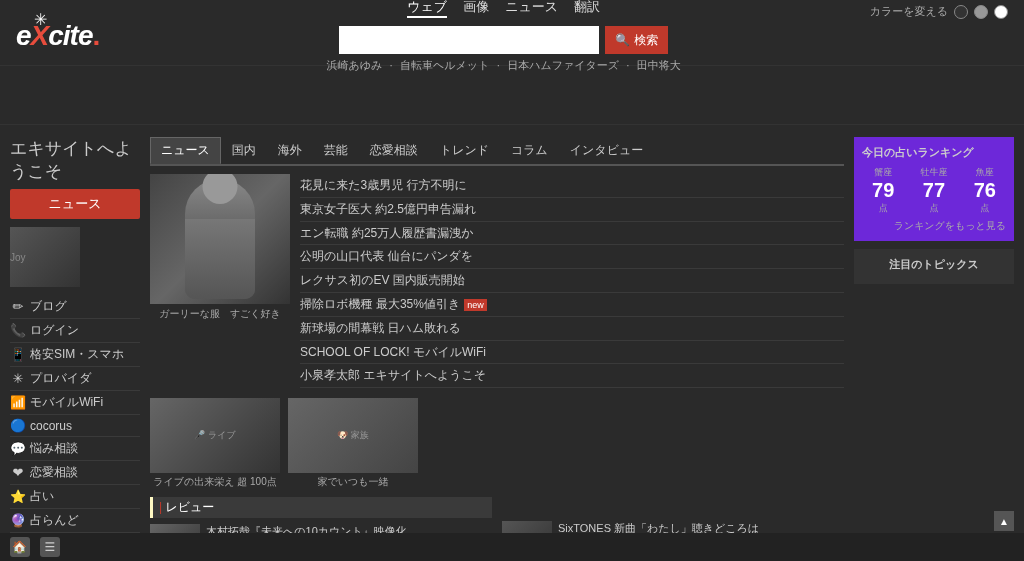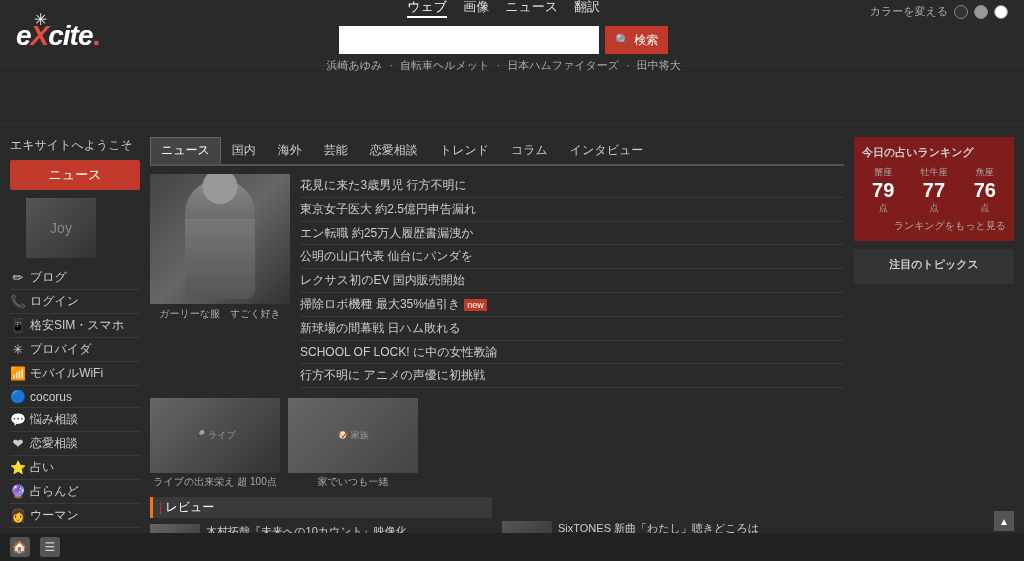--- a/index.html
+++ b/index.html
@@ -120,21 +120,21 @@
       gap: 10px;
       margin-top: 4px;
     }
 
     
     #sidebar {
       width: 130px;
       flex-shrink: 0;
     }
     #sidebar-title {
-      font-size: 12px;
+      font-size: 17px;
       color: #ccc;
       margin-bottom: 6px;
     }
     #login-btn {
       background: #c0392b;
       color: #fff;
       border: none;
       width: 100%;
       padding: 6px 0;
       font-size: 13px;
@@ -273,21 +273,21 @@
     }
     .rb-column {
       flex: 1;
     }
     .rb-title {
       font-size: 12px;
       color: #fff;
       padding: 2px 6px;
       margin-bottom: 6px;
       background: #3a3a3a;
-      border-left: 3px solid #f97316;
+      border-left: 3px solid #fef9c3;
     }
     .rb-item {
       display: flex;
       gap: 6px;
       margin-bottom: 6px;
       align-items: flex-start;
     }
     .rb-thumb {
       width: 50px;
       height: 40px;
@@ -300,21 +300,21 @@
       line-height: 1.4;
       cursor: pointer;
     }
 
     
     #right-sidebar {
       width: 160px;
       flex-shrink: 0;
     }
     .fortune-box {
-      background: #7f1d1d;
+      background: #6d28d9;
       padding: 8px;
       margin-bottom: 8px;
     }
     .fortune-title {
       font-size: 11px;
       color: #ccc;
       margin-bottom: 6px;
       font-weight: bold;
     }
     .fortune-scores {
@@ -443,21 +443,21 @@
     <div style="width:100px;"></div>
   </div>
 
   <div style="background:#2a2a2a; height:60px; border-top:1px solid #333; border-bottom:1px solid #333;"></div>
 
   <div id="main-layout">
 
     <div id="sidebar">
       <div id="sidebar-title">エキサイトへようこそ</div>
       <button id="login-btn">ニュース</button>
-      <div id="sidebar-avatar" style="background:linear-gradient(135deg,#555,#333); display:flex; align-items:center; justify-content:center; font-size:14px; color:#888;margin-left:16px;">
+      <div id="sidebar-avatar" style="background:linear-gradient(135deg,#555,#333); display:flex; align-items:center; font-size:10px; color:#888;">
         <span>Joy</span>
       </div>
       <div id="sidebar-items">
         <div class="sidebar-item">
           <span class="sidebar-icon">✏</span>
           <span>ブログ</span>
         </div>
         <div class="sidebar-item">
           <span class="sidebar-icon">📞</span>
           <span>ログイン</span>
@@ -538,22 +538,22 @@
         <div id="news-headlines">
           <div class="headline-item">花見に来た3歳男児 行方不明に</div>
           <div class="headline-item">東京女子医大 約2.5億円申告漏れ</div>
           <div class="headline-item">エン転職 約25万人履歴書漏洩か</div>
           <div class="headline-item">公明の山口代表 仙台にパンダを</div>
           <div class="headline-item">レクサス初のEV 国内販売開始</div>
           <div class="headline-item">
             <span>掃除ロボ機種 最大35%値引き</span><span class="headline-new">new</span>
           </div>
           <div class="headline-item">新球場の間幕戦 日ハム敗れる</div>
-          <div class="headline-item">SCHOOL OF LOCK! に中の女性教諭</div>
-          <div class="headline-item">行方不明に アニメの声優に初挑戦</div>
+          <div class="headline-item">SCHOOL OF LOCK! モバイルWiFi</div>
+          <div class="headline-item">小泉孝太郎 エキサイトへようこそ</div>
         </div>
       </div>
 
       <div id="sub-images">
         <div class="sub-img-item">
           <div class="sub-img-box" style="background:linear-gradient(135deg,#666 0%,#333 100%); font-size:9px; color:#999; padding:4px; text-align:center;">
             <span>🎤 ライブ</span>
           </div>
           <div class="sub-img-label">ライブの出来栄え 超 100点</div>
         </div>

